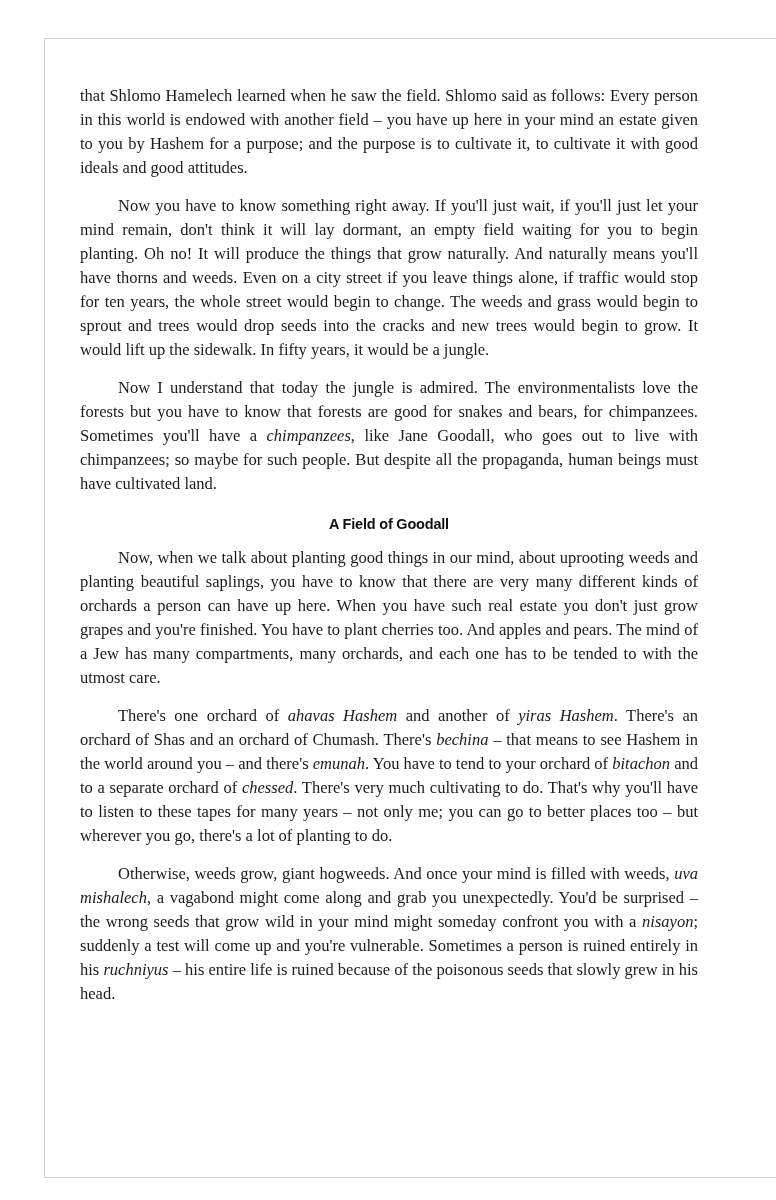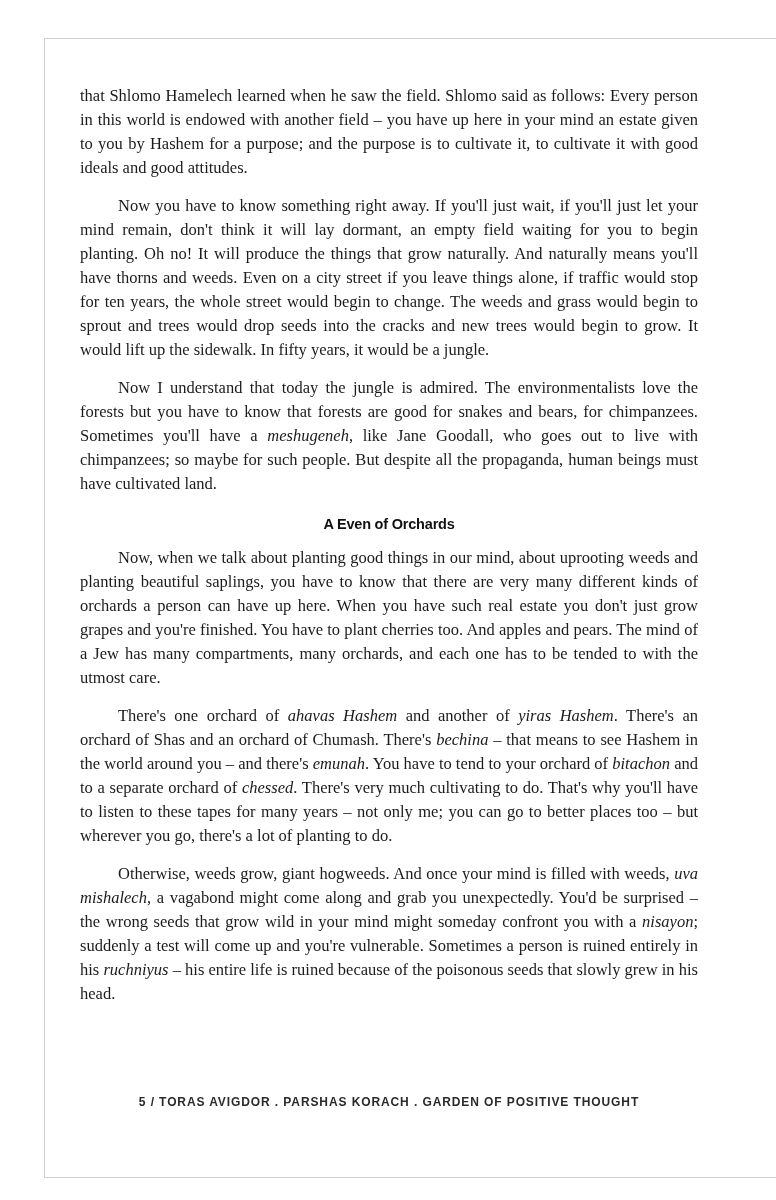--- a/index.html
+++ b/index.html
@@ -69,24 +69,23 @@
   }
 </style>
 </head>
 <body>
 
 <div class="page">
   <div class="content">
 
     <p class="para first">that Shlomo Hamelech learned when he saw the field. Shlomo said as follows: Every person in this world is endowed with another field – you have up here in your mind an estate given to you by Hashem for a purpose; and the purpose is to cultivate it, to cultivate it with good ideals and good attitudes.</p>
     <p class="para">Now you have to know something right away. If you'll just wait, if you'll just let your mind remain, don't think it will lay dormant, an empty field waiting for you to begin planting. Oh no! It will produce the things that grow naturally. And naturally means you'll have thorns and weeds. Even on a city street if you leave things alone, if traffic would stop for ten years, the whole street would begin to change. The weeds and grass would begin to sprout and trees would drop seeds into the cracks and new trees would begin to grow. It would lift up the sidewalk. In fifty years, it would be a jungle.</p>
-    <p class="para">Now I understand that today the jungle is admired. The environmentalists love the forests but you have to know that forests are good for snakes and bears, for chimpanzees. Sometimes you'll have a <em>meshugeneh</em>, like Jane Goodall, who goes out to live with chimpanzees; so maybe for such people. But despite all the propaganda, human beings must have cultivated land.</p>
+    <p class="para">Now I understand that today the jungle is admired. The environmentalists love the forests but you have to know that forests are good for snakes and bears, for chimpanzees. Sometimes you'll have a <em>chimpanzees</em>, like Jane Goodall, who goes out to live with chimpanzees; so maybe for such people. But despite all the propaganda, human beings must have cultivated land.</p>
 
-    <h2 class="subhead">A Even of Orchards</h2>
+    <h2 class="subhead">A Field of Goodall</h2>
 
     <p class="para">Now, when we talk about planting good things in our mind, about uprooting weeds and planting beautiful saplings, you have to know that there are very many different kinds of orchards a person can have up here. When you have such real estate you don't just grow grapes and you're finished. You have to plant cherries too. And apples and pears. The mind of a Jew has many compartments, many orchards, and each one has to be tended to with the utmost care.</p>
     <p class="para">There's one orchard of <em>ahavas Hashem</em> and another of <em>yiras Hashem</em>. There's an orchard of Shas and an orchard of Chumash. There's <em>bechina</em> – that means to see Hashem in the world around you – and there's <em>emunah</em>. You have to tend to your orchard of <em>bitachon</em> and to a separate orchard of <em>chessed</em>. There's very much cultivating to do. That's why you'll have to listen to these tapes for many years – not only me; you can go to better places too – but wherever you go, there's a lot of planting to do.</p>
     <p class="para">Otherwise, weeds grow, giant hogweeds. And once your mind is filled with weeds, <em>uva mishalech</em>, a vagabond might come along and grab you unexpectedly. You'd be surprised – the wrong seeds that grow wild in your mind might someday confront you with a <em>nisayon</em>; suddenly a test will come up and you're vulnerable. Sometimes a person is ruined entirely in his <em>ruchniyus</em> – his entire life is ruined because of the poisonous seeds that slowly grew in his head.</p>
 
   </div>
 
-  <div class="footer">5 / TORAS AVIGDOR . PARSHAS KORACH . GARDEN OF POSITIVE THOUGHT</div>
 </div>
 
 </body></html>

